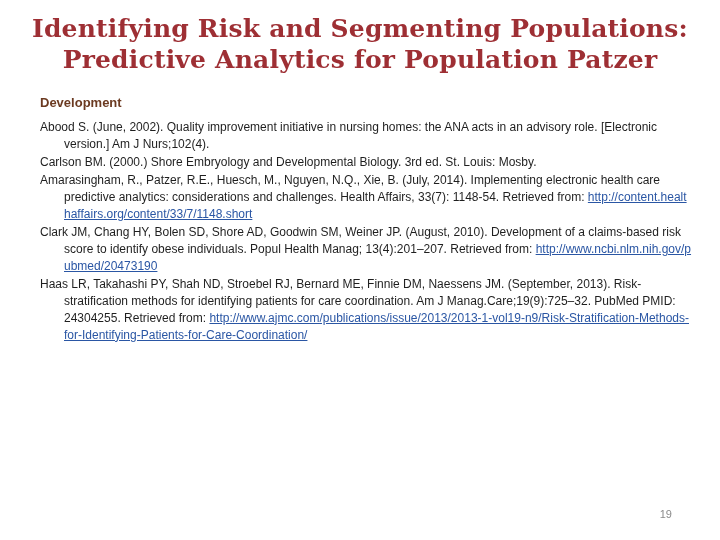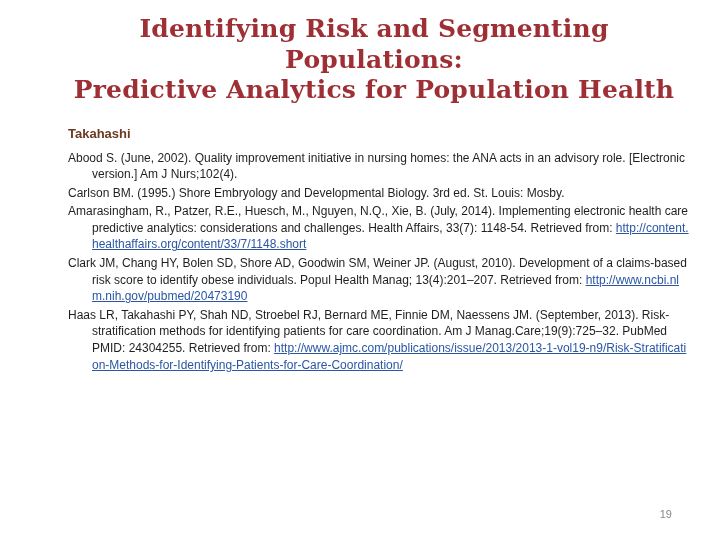--- a/index.html
+++ b/index.html
@@ -7,21 +7,20 @@
   body {
     font-family: "Liberation Sans", sans-serif;
     background: #ffffff;
   }
   .slide {
     position: relative;
     width: 720px;
     height: 540px;
     background: var(--bg-color, #ffffff);
     overflow: hidden;
-    padding-left: 28px;
   }
   .title-block {
     margin: 14px 20px 0 20px;
     text-align: center;
   }
   .title-line {
     font-family: "DejaVu Serif", serif;
     font-weight: bold;
     color: var(--title-color, #9e2f34);
     font-size: 25px;
@@ -62,28 +61,28 @@
     margin-top: 48px;
   }
 </style>
 </head>
 <body>
 
 <div class="slide">
 
   <div class="title-block">
     <div class="title-line">Identifying Risk and Segmenting Populations:</div>
-    <div class="title-line">Predictive Analytics for Population Health</div>
+    <div class="title-line">Predictive Analytics for Population Patzer</div>
   </div>
 
   <div class="content">
-    <div class="section-heading">Takahashi</div>
+    <div class="section-heading">Development</div>
     <div id="references-list">
         <p class="reference"><span>Abood S. (June, 2002). Quality improvement initiative in nursing homes: the ANA acts in an advisory role. [Electronic version.] </span><span class="italic">Am J Nurs;</span><span>102(4).</span></p>
-        <p class="reference"><span>Carlson BM. (1995.) </span><span class="italic">Shore Embryology and Developmental Biology</span><span>. 3rd ed. St. Louis: Mosby.</span></p>
+        <p class="reference"><span>Carlson BM. (2000.) </span><span class="italic">Shore Embryology and Developmental Biology</span><span>. 3rd ed. St. Louis: Mosby.</span></p>
         <p class="reference"><span>Amarasingham, R., Patzer, R.E., Huesch, M., Nguyen, N.Q., Xie, B. (July, 2014). Implementing electronic health care predictive analytics: considerations and challenges. </span><span class="italic">Health Affairs,</span><span> 33(7): 1148-54. Retrieved from: </span><a class="ref-link" href="#">http://content.healthaffairs.org/content/33/7/1148.short</a></p>
         <p class="reference"><span>Clark JM, Chang HY, Bolen SD, Shore AD, Goodwin SM, Weiner JP. (August, 2010). Development of a claims-based risk score to identify obese individuals. </span><span class="italic">Popul Health Manag;</span><span> 13(4):201–207. Retrieved from: </span><a class="ref-link" href="#">http://www.ncbi.nlm.nih.gov/pubmed/20473190</a></p>
         <p class="reference"><span>Haas LR, Takahashi PY, Shah ND, Stroebel RJ, Bernard ME, Finnie DM, Naessens JM. (September, 2013). Risk-stratification methods for identifying patients for care coordination. </span><span class="italic">Am J Manag.Care;</span><span>19(9):725–32. PubMed PMID: 24304255. Retrieved from: </span><a class="ref-link" href="#">http://www.ajmc.com/publications/issue/2013/2013-1-vol19-n9/Risk-Stratification-Methods-for-Identifying-Patients-for-Care-Coordination/</a></p>
       </div>
   </div>
 
   <div class="page-number">19</div>
 
 </div>
 

